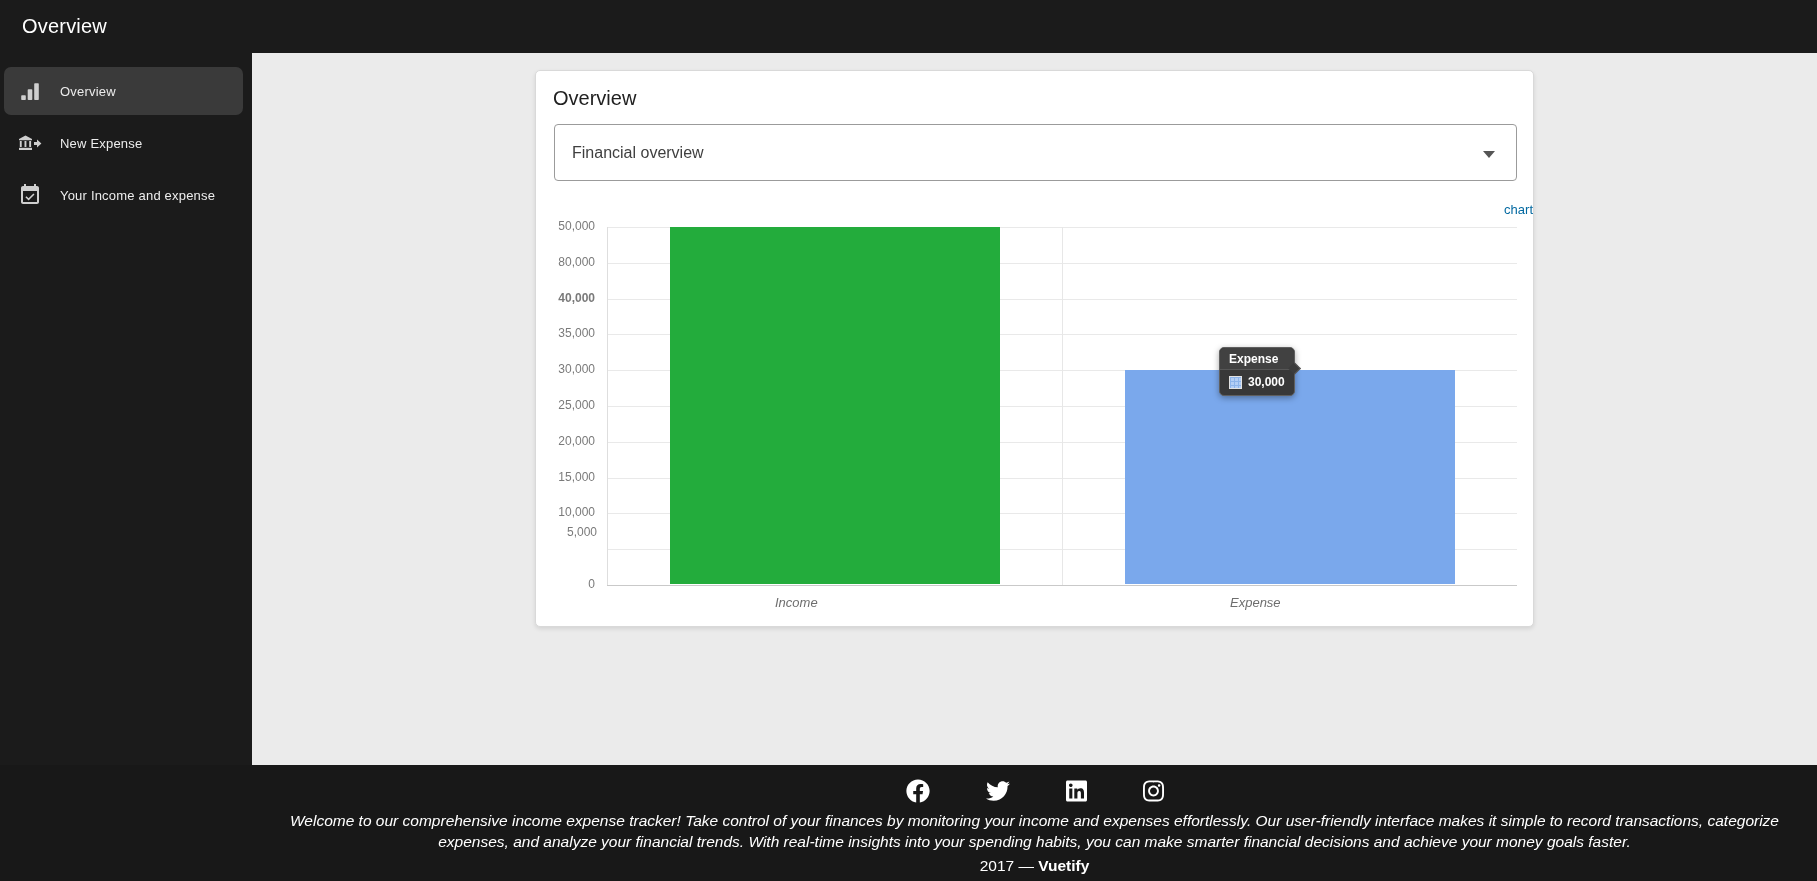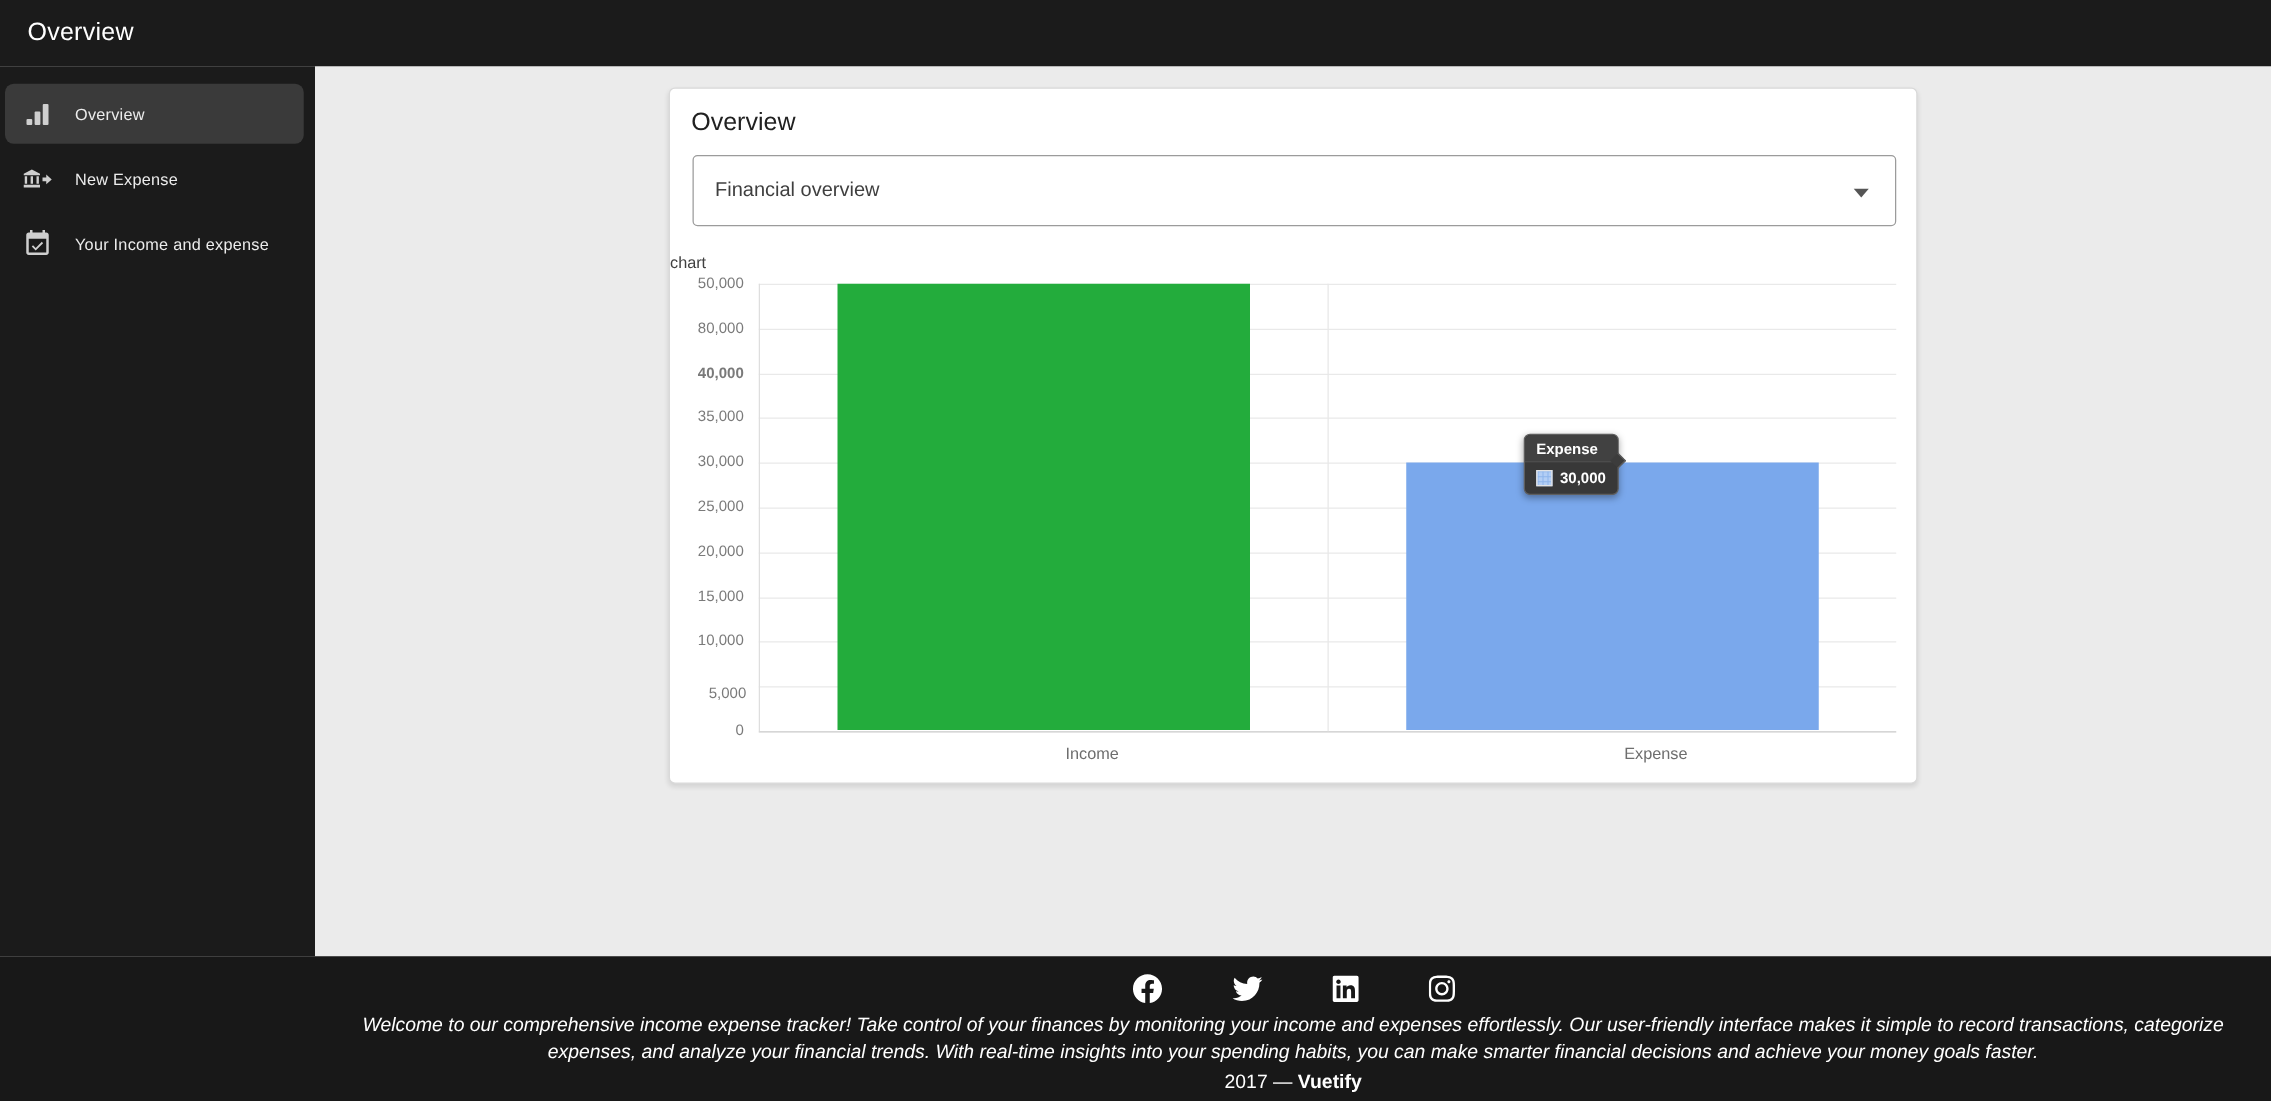--- a/index.html
+++ b/index.html
@@ -46,28 +46,28 @@
     display: flex; align-items: center; cursor: pointer;
   }
   .select-value { font-size: 16px; color: #3f3f3f; padding-left: 17px; }
   .select-caret {
     position: absolute; right: 21px; top: 26px;
     width: 0; height: 0; border-left: 6px solid transparent;
     border-right: 6px solid transparent; border-top: 7px solid #555;
   }
   
   .chart { position: absolute; left: 0; top: 0; width: 100%; height: 100%; }
-  .chart-title { position: absolute; left: 0; top: 131px; width: 100%; text-align: left;
-    font-size: 13px; color: #404040; }
+  .chart-title { position: absolute; left: 0; top: 131px; width: 100%; text-align: right;
+    font-size: 13px; color: #0369a1; }
   .gridline { position: absolute; height: 1px; background: #e9e9e9; }
   .gridline.base { background: #c9c9c9; }
   .vline { position: absolute; width: 1px; background: #e7e7e7; }
   .vline.axis { background: #dedede; }
   .ytick { position: absolute; font-size: 12px; color: #7a7a7a; text-align: right; }
-  .xlabel { position: absolute; font-size: 13px; color: #6e6e6e; text-align: right; }
+  .xlabel { position: absolute; font-size: 13px; color: #6e6e6e; text-align: left; font-style: italic; }
   .bar { position: absolute; z-index: 1; }
   
   .tooltip {
     position: absolute; left: 683px; top: 276px; z-index: 3;
     background: #383838; border: 1px solid #5f5f5f; border-radius: 5px;
     color: #fff; white-space: nowrap;
     box-shadow: 0 2px 6px rgba(0,0,0,.35);
   }
   .tooltip-title {
     background: #414141; font-size: 12px; font-weight: bold;
@@ -164,21 +164,21 @@
         <div class="ytick" style="left: 0px; top: 291.2px; width: 59px;">30,000</div>
         <div class="gridline" style="left: 71px; top: 335px; width: 910px;"></div>
         <div class="ytick" style="left: 0px; top: 327px; width: 59px;">25,000</div>
         <div class="gridline" style="left: 71px; top: 370.8px; width: 910px;"></div>
         <div class="ytick" style="left: 0px; top: 362.8px; width: 59px;">20,000</div>
         <div class="gridline" style="left: 71px; top: 406.6px; width: 910px;"></div>
         <div class="ytick" style="left: 0px; top: 398.6px; width: 59px;">15,000</div>
         <div class="gridline" style="left: 71px; top: 442.4px; width: 910px;"></div>
         <div class="ytick" style="left: 0px; top: 434.4px; width: 59px;">10,000</div>
         <div class="gridline" style="left: 71px; top: 478.2px; width: 910px;"></div>
-        <div class="ytick" style="left: 0px; top: 476px; width: 59px; padding-left: 31px;">5,000</div>
+        <div class="ytick" style="left: 0px; top: 454px; width: 59px; padding-left: 31px;">5,000</div>
         <div class="gridline base" style="left: 71px; top: 514px; width: 910px;"></div>
         <div class="ytick" style="left: 0px; top: 506px; width: 59px;">0</div>
         <div class="vline axis" style="left: 71px; top: 156px; height: 358px;"></div>
         <div class="vline" style="left: 526px; top: 156px; height: 358px;"></div>
         <div class="bar" style="left: 134px; top: 156px; width: 330px; height: 357px; background: rgb(35, 172, 60);"></div>
         <div class="xlabel" style="left: 239px; top: 524px; width: 120px;">Income</div>
         <div class="bar" style="left: 589px; top: 299px; width: 330px; height: 214px; background: rgb(122, 168, 236);"></div>
         <div class="xlabel" style="left: 694px; top: 524px; width: 120px;">Expense</div>
         <div class="tooltip">
         <div class="tooltip-title">Expense</div>

